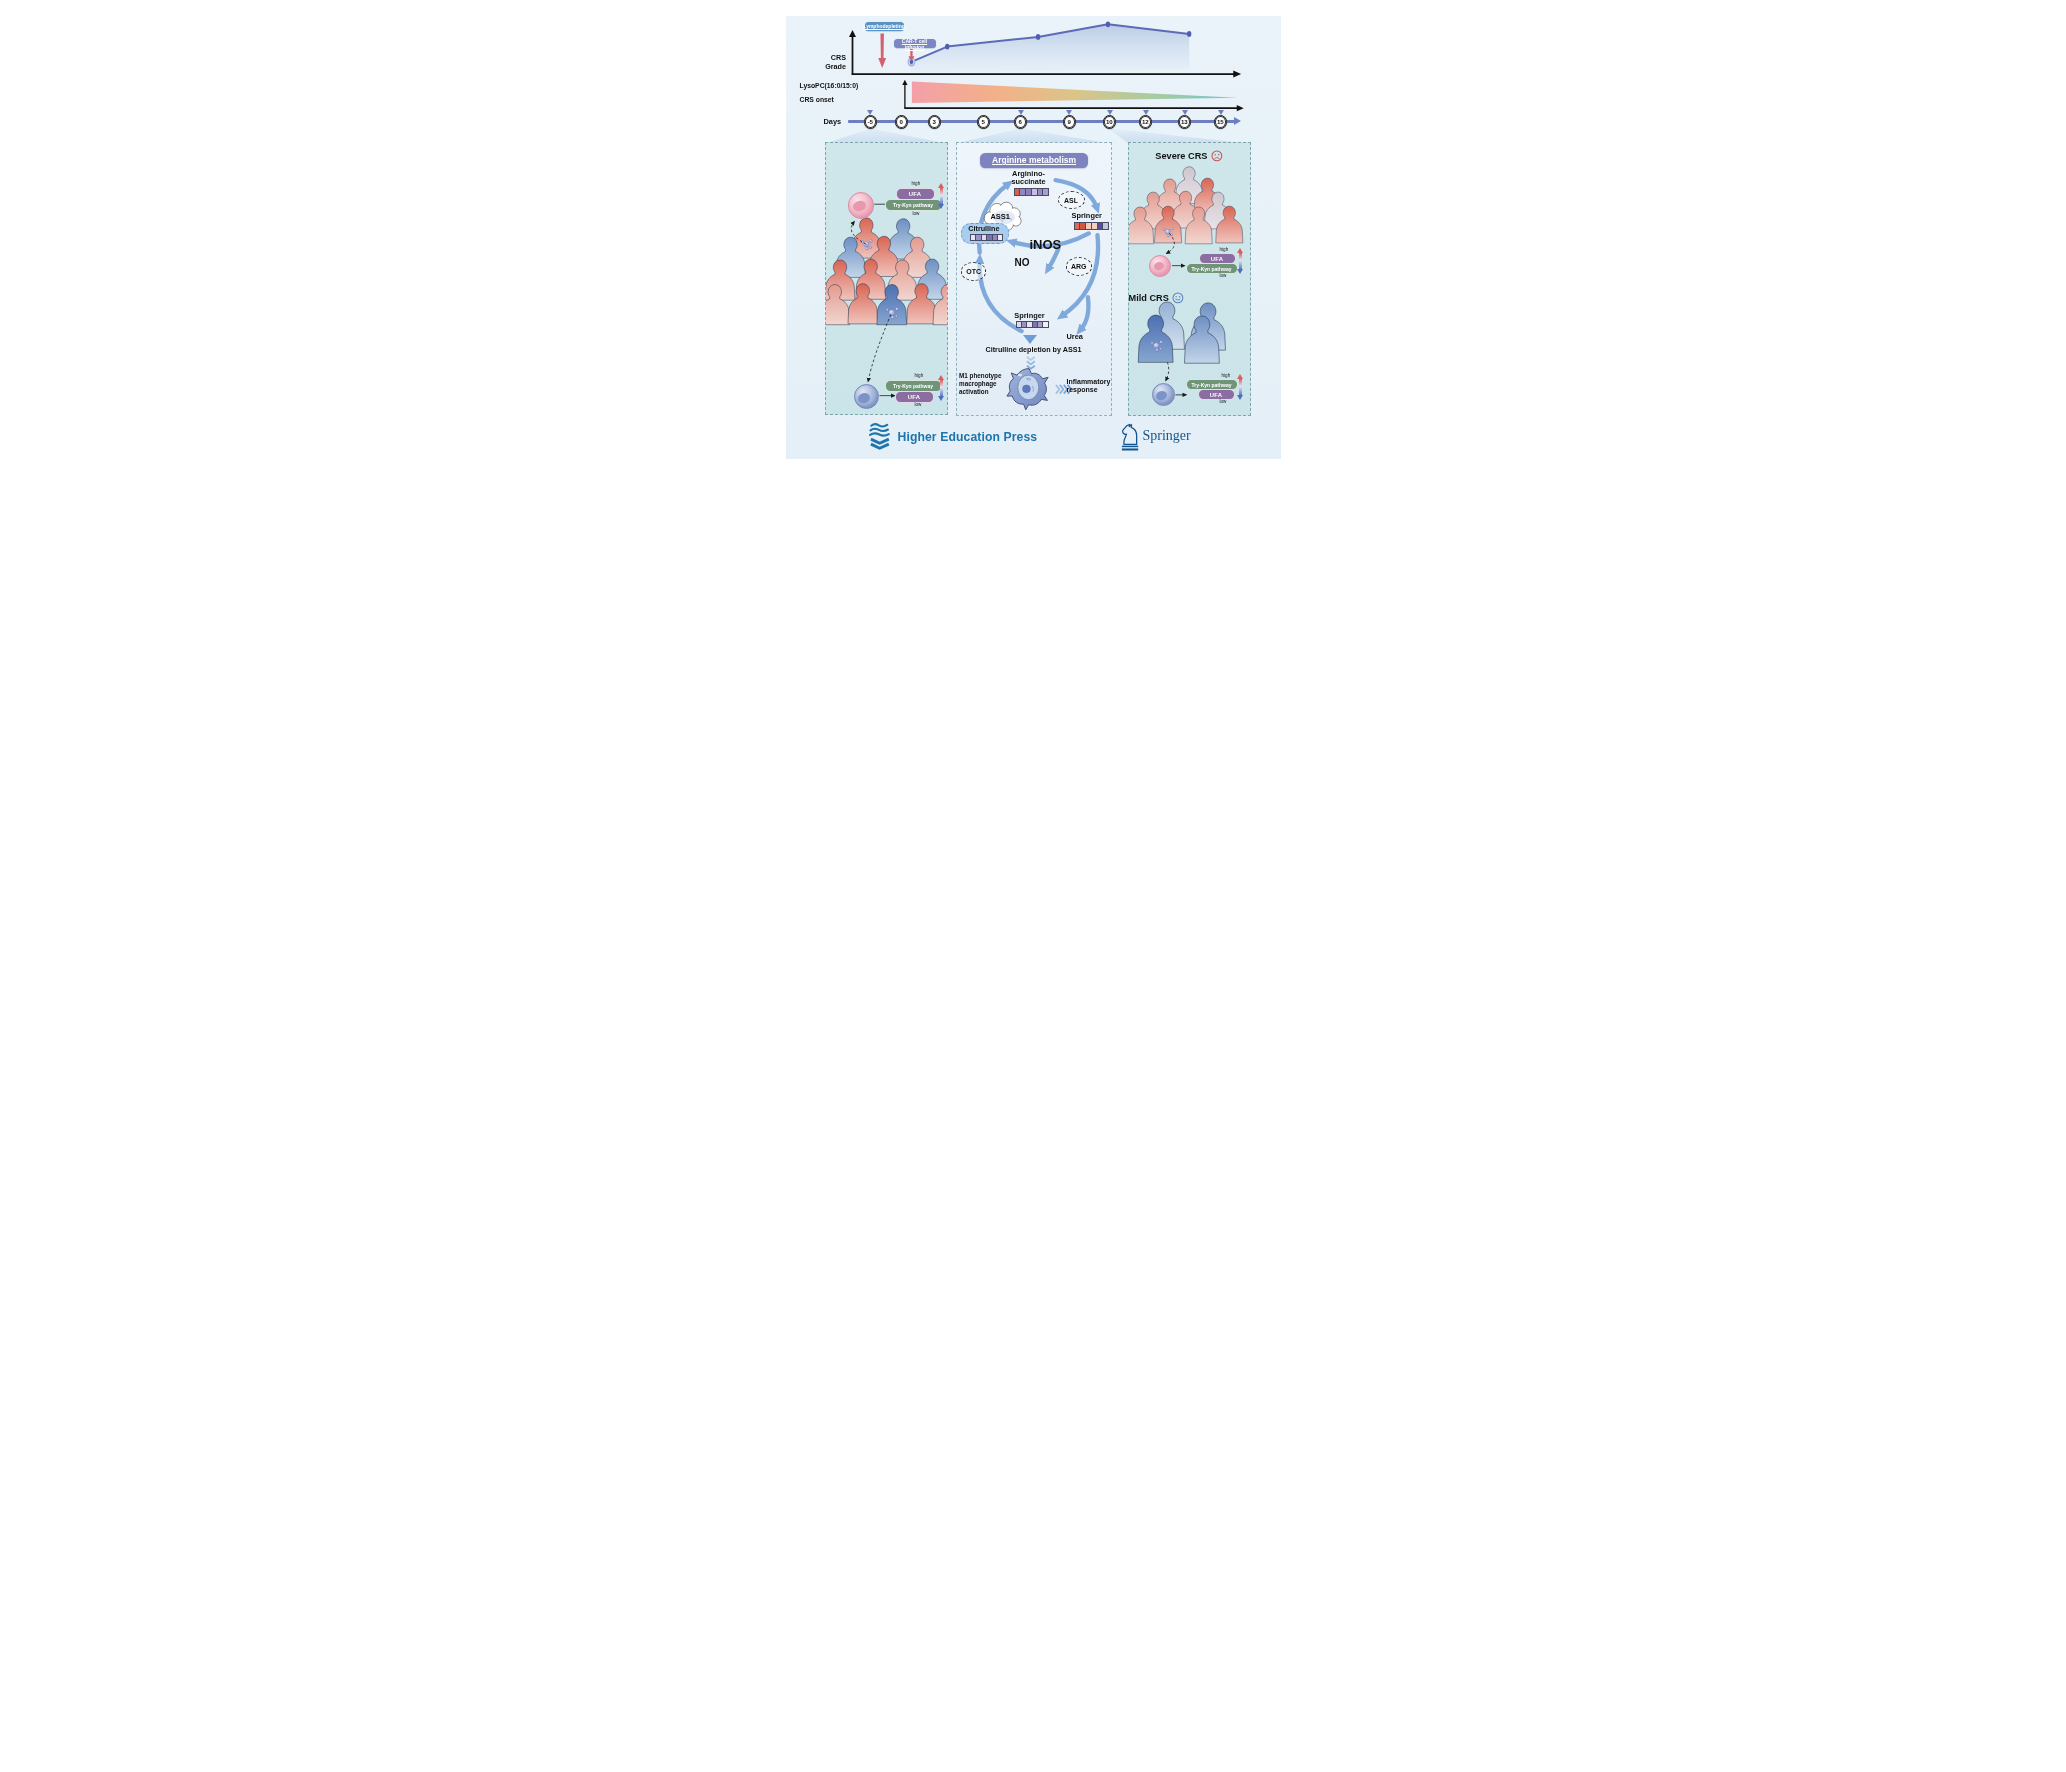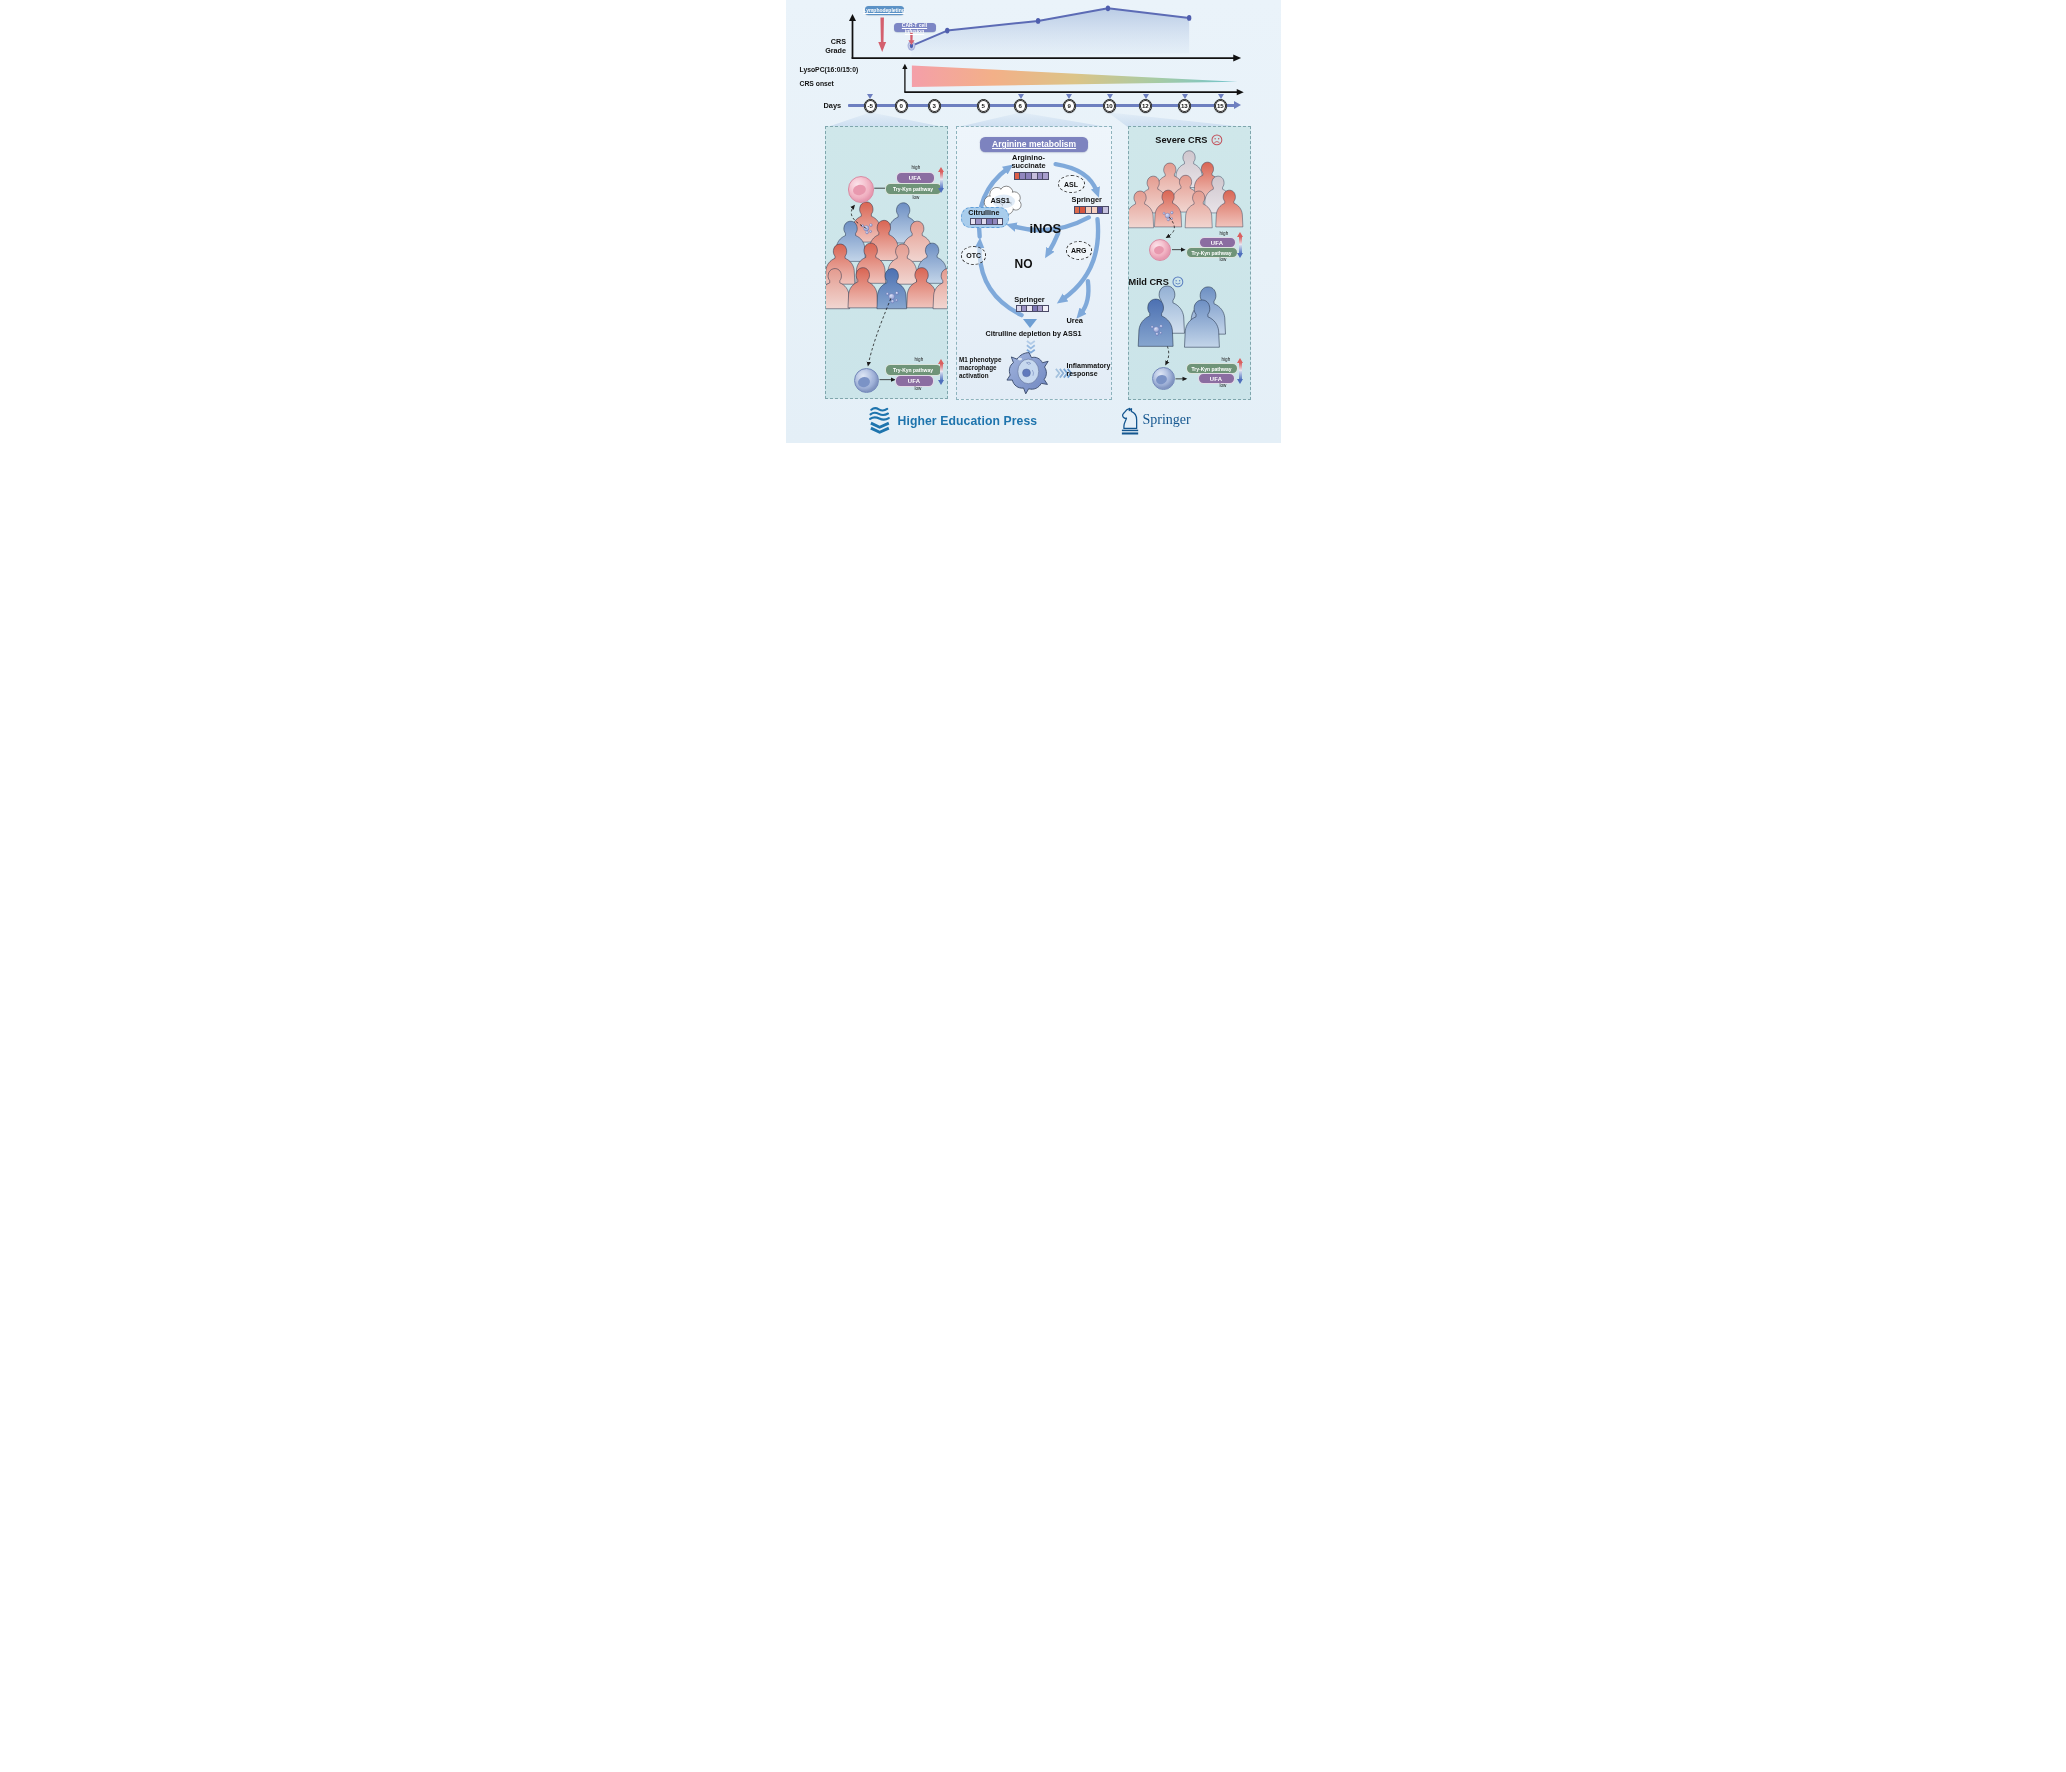--- a/index.html
+++ b/index.html
@@ -1,16 +1,16 @@
 <!DOCTYPE html>
 <html style="font-size:7px"><head>
 <meta charset="utf-8">
 <style>
   html,body{margin:0;padding:0;background:#ffffff;}
-  #stage{position:relative;width:517px;height:443px;margin:0 auto;
+  #stage{position:relative;width:517px;height:443px;margin:16px auto;
          font-family:"Liberation Sans", sans-serif;overflow:hidden;background:#ffffff;}
   #canvas-bg{position:absolute;left:11px;top:0;width:495px;height:443px;
          background:linear-gradient(180deg,#eaf3fa 0%,#e7f1f8 60%,#e4eff7 100%);}
   .abs{position:absolute;}
   .bold{font-weight:bold;color:#121212;}
   
   .badge{position:absolute;color:#fff;font-weight:bold;text-align:center;
          border-radius:3.5px;display:flex;align-items:center;justify-content:center;text-decoration:underline;}
   .badge.lympho{background:#5b92c6;font-size:5px;box-shadow:0 0.4px 0.9px rgba(40,70,110,.35);}
   .badge.cart{background:#7c86c5;font-size:5px;box-shadow:0 0.4px 0.9px rgba(40,70,110,.35);}
@@ -338,21 +338,21 @@
         <span style="background: rgb(155, 145, 197);"></span>
         <span style="background: rgb(222, 217, 236);"></span>
         <span style="background: rgb(122, 115, 179);"></span>
         <span style="background: rgb(145, 135, 189);"></span>
         <span style="background: rgb(237, 235, 245);"></span>
       </div>
 
     <div class="node" style="left:73px;top:94px;font-size:13px">iNOS</div>
 
     <div class="enz" style="left:4.4px;top:119px;width:23.6px;height:16.6px;font-size:7px">OTC</div>
-    <div class="node" style="left:58px;top:130px;font-size:12px">NO</div>
+    <div class="node" style="left:58px;top:114px;font-size:10px">NO</div>
     <div class="enz" style="left:109px;top:114px;width:24.5px;height:16.6px;font-size:7px">ARG</div>
 
     <div class="node" style="left:47px;top:168px;width:52px;text-align:center;font-size:7.4px">Springer</div>
     <div class="strip small" style="left:59px;top:178px">
         <span style="background: rgb(220, 215, 234);"></span>
         <span style="background: rgb(154, 144, 196);"></span>
         <span style="background: rgb(232, 228, 242);"></span>
         <span style="background: rgb(125, 118, 181);"></span>
         <span style="background: rgb(167, 156, 201);"></span>
         <span style="background: rgb(241, 239, 247);"></span>

